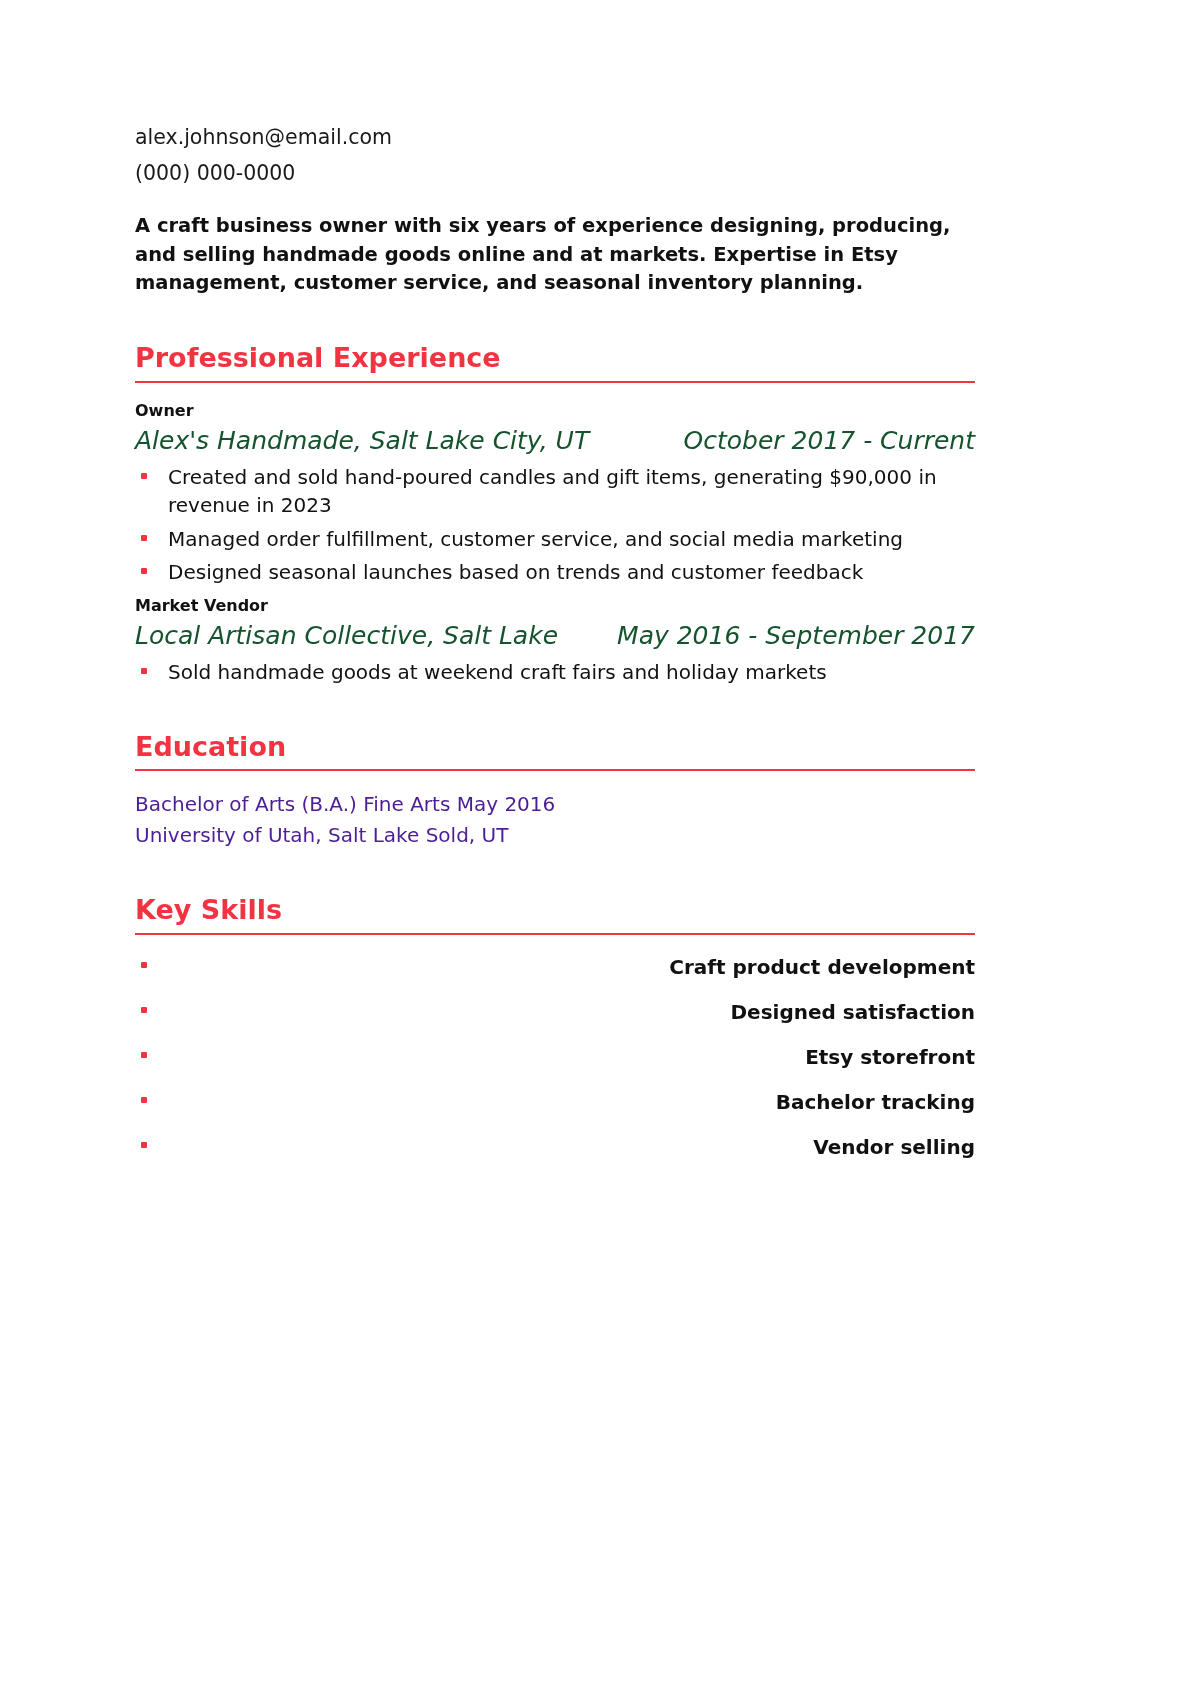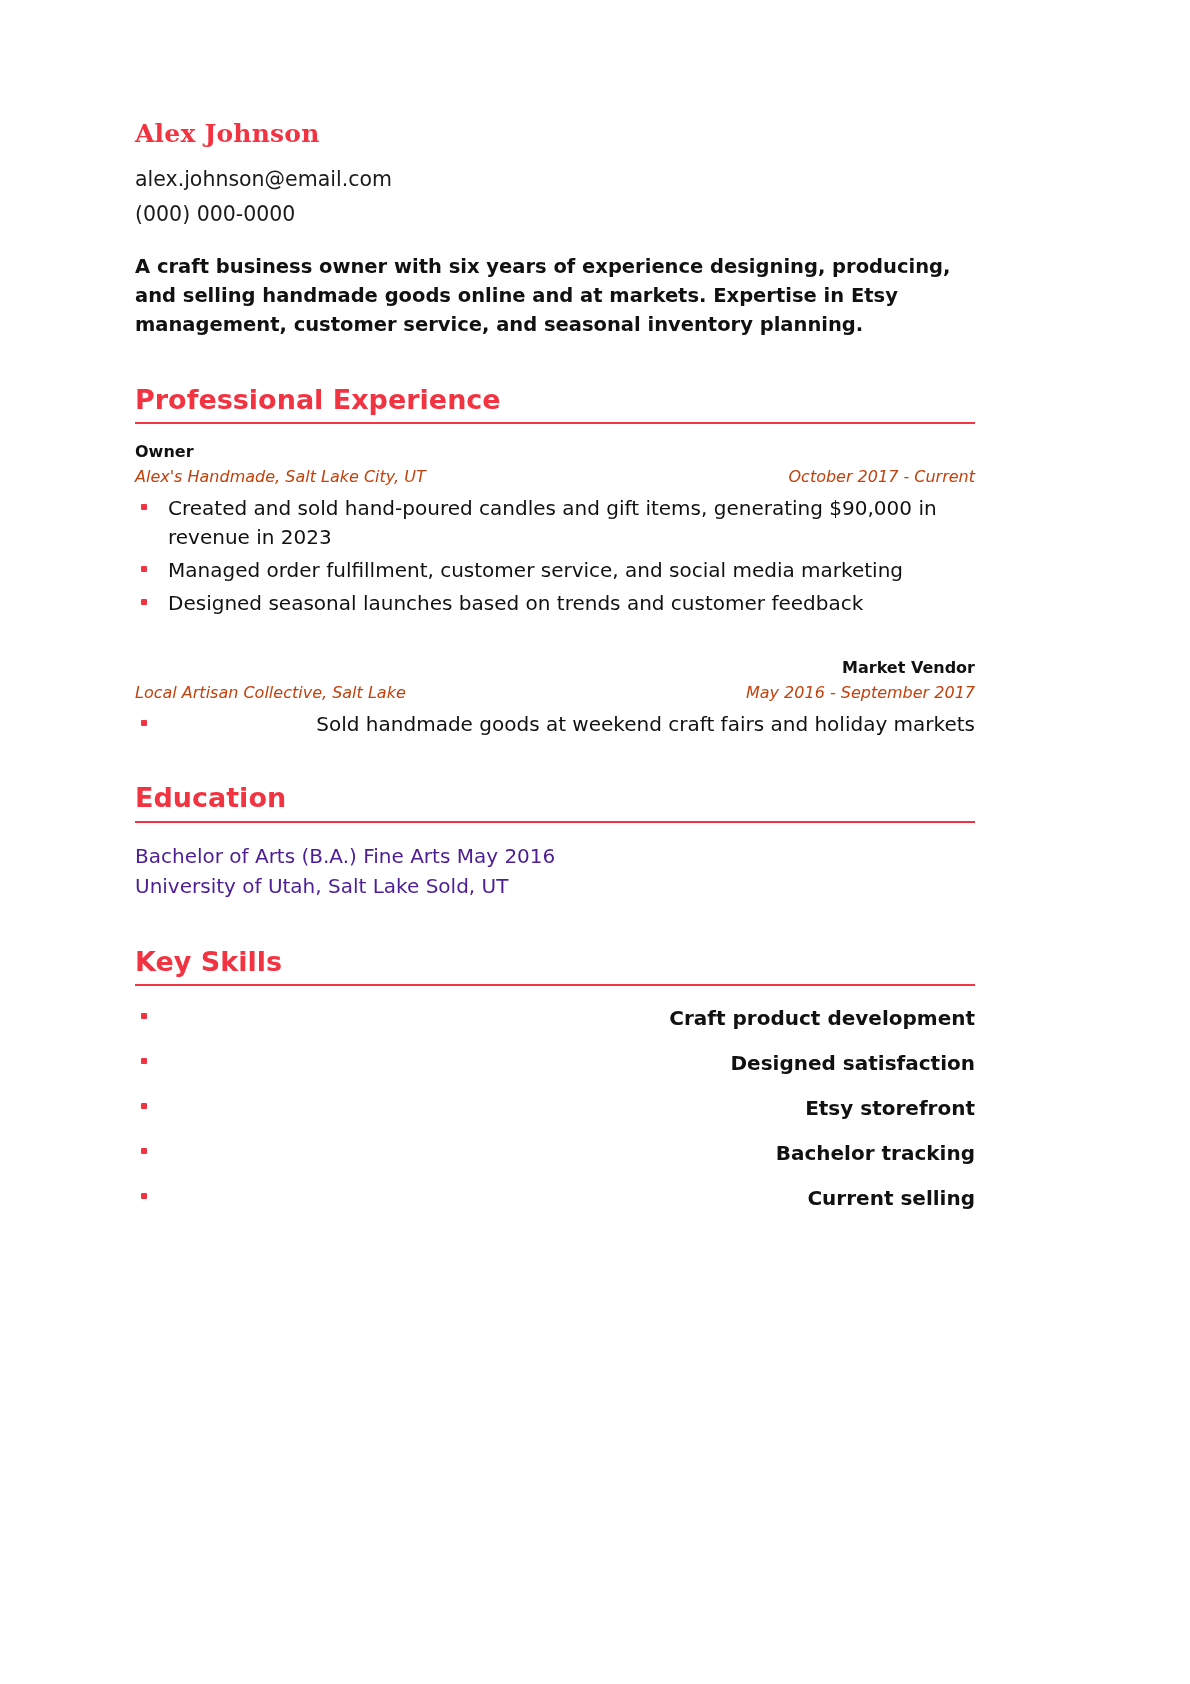--- a/index.html
+++ b/index.html
@@ -85,28 +85,27 @@
   .job-title {
     font-size: 16px;
     font-weight: bold;
     color: #111111;
     margin-bottom: 6px;
   }
   .job-meta {
     display: flex;
     justify-content: space-between;
     align-items: baseline;
-    font-size: 16px;
+    font-size: 25px;
     font-style: italic;
-    color: #c2410c;
+    color: #14532d;
     margin-bottom: 8px;
   }
   .job-block + .job-block {
-    margin-top: 40px;
-    text-align: right;
+    margin-top: 10px;
   }
 
   ul.bullets {
     list-style: none;
     margin: 0;
     padding: 0;
   }
   ul.bullets li {
     position: relative;
     padding-left: 33px;
@@ -158,21 +157,20 @@
     border-radius: 1px;
   }
 </style>
 </head>
 <body>
 
 <div class="page">
   <div class="content">
 
     <div>
-      <h1 class="name">Alex Johnson</h1>
       <div class="contact-row">
         <span class="right">alex.johnson@email.com</span>
       </div>
       <div class="phone-line">(000) 000-0000</div>
       <p class="summary">A craft business owner with six years of experience designing, producing, and selling handmade goods online and at markets. Expertise in Etsy management, customer service, and seasonal inventory planning.</p>
     </div>
 
     <div class="section">
       <h2 class="section-title">Professional Experience</h2>
       <hr class="section-rule">
@@ -210,18 +208,18 @@
     </div>
 
     <div class="section">
       <h2 class="section-title">Key Skills</h2>
       <hr class="section-rule">
       <ul class="skills">
         <li>Craft product development</li>
         <li>Designed satisfaction</li>
         <li>Etsy storefront</li>
         <li>Bachelor tracking</li>
-        <li>Current selling</li>
+        <li>Vendor selling</li>
       </ul>
     </div>
 
   </div>
 </div>
 
 </body></html>

